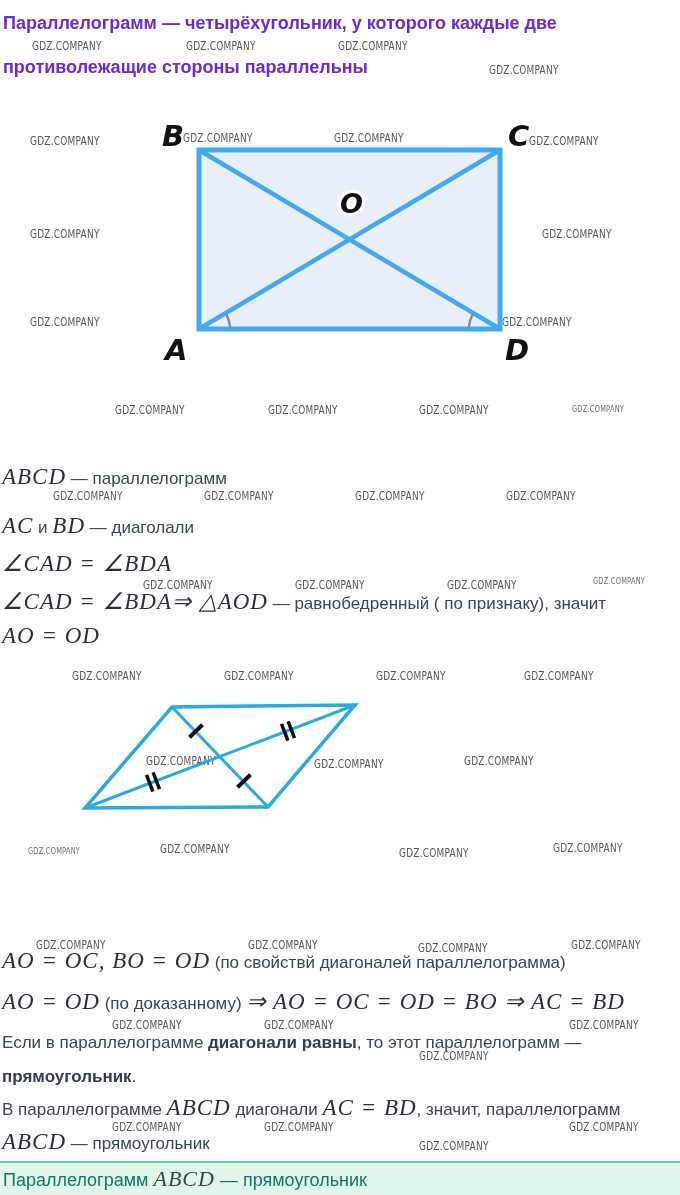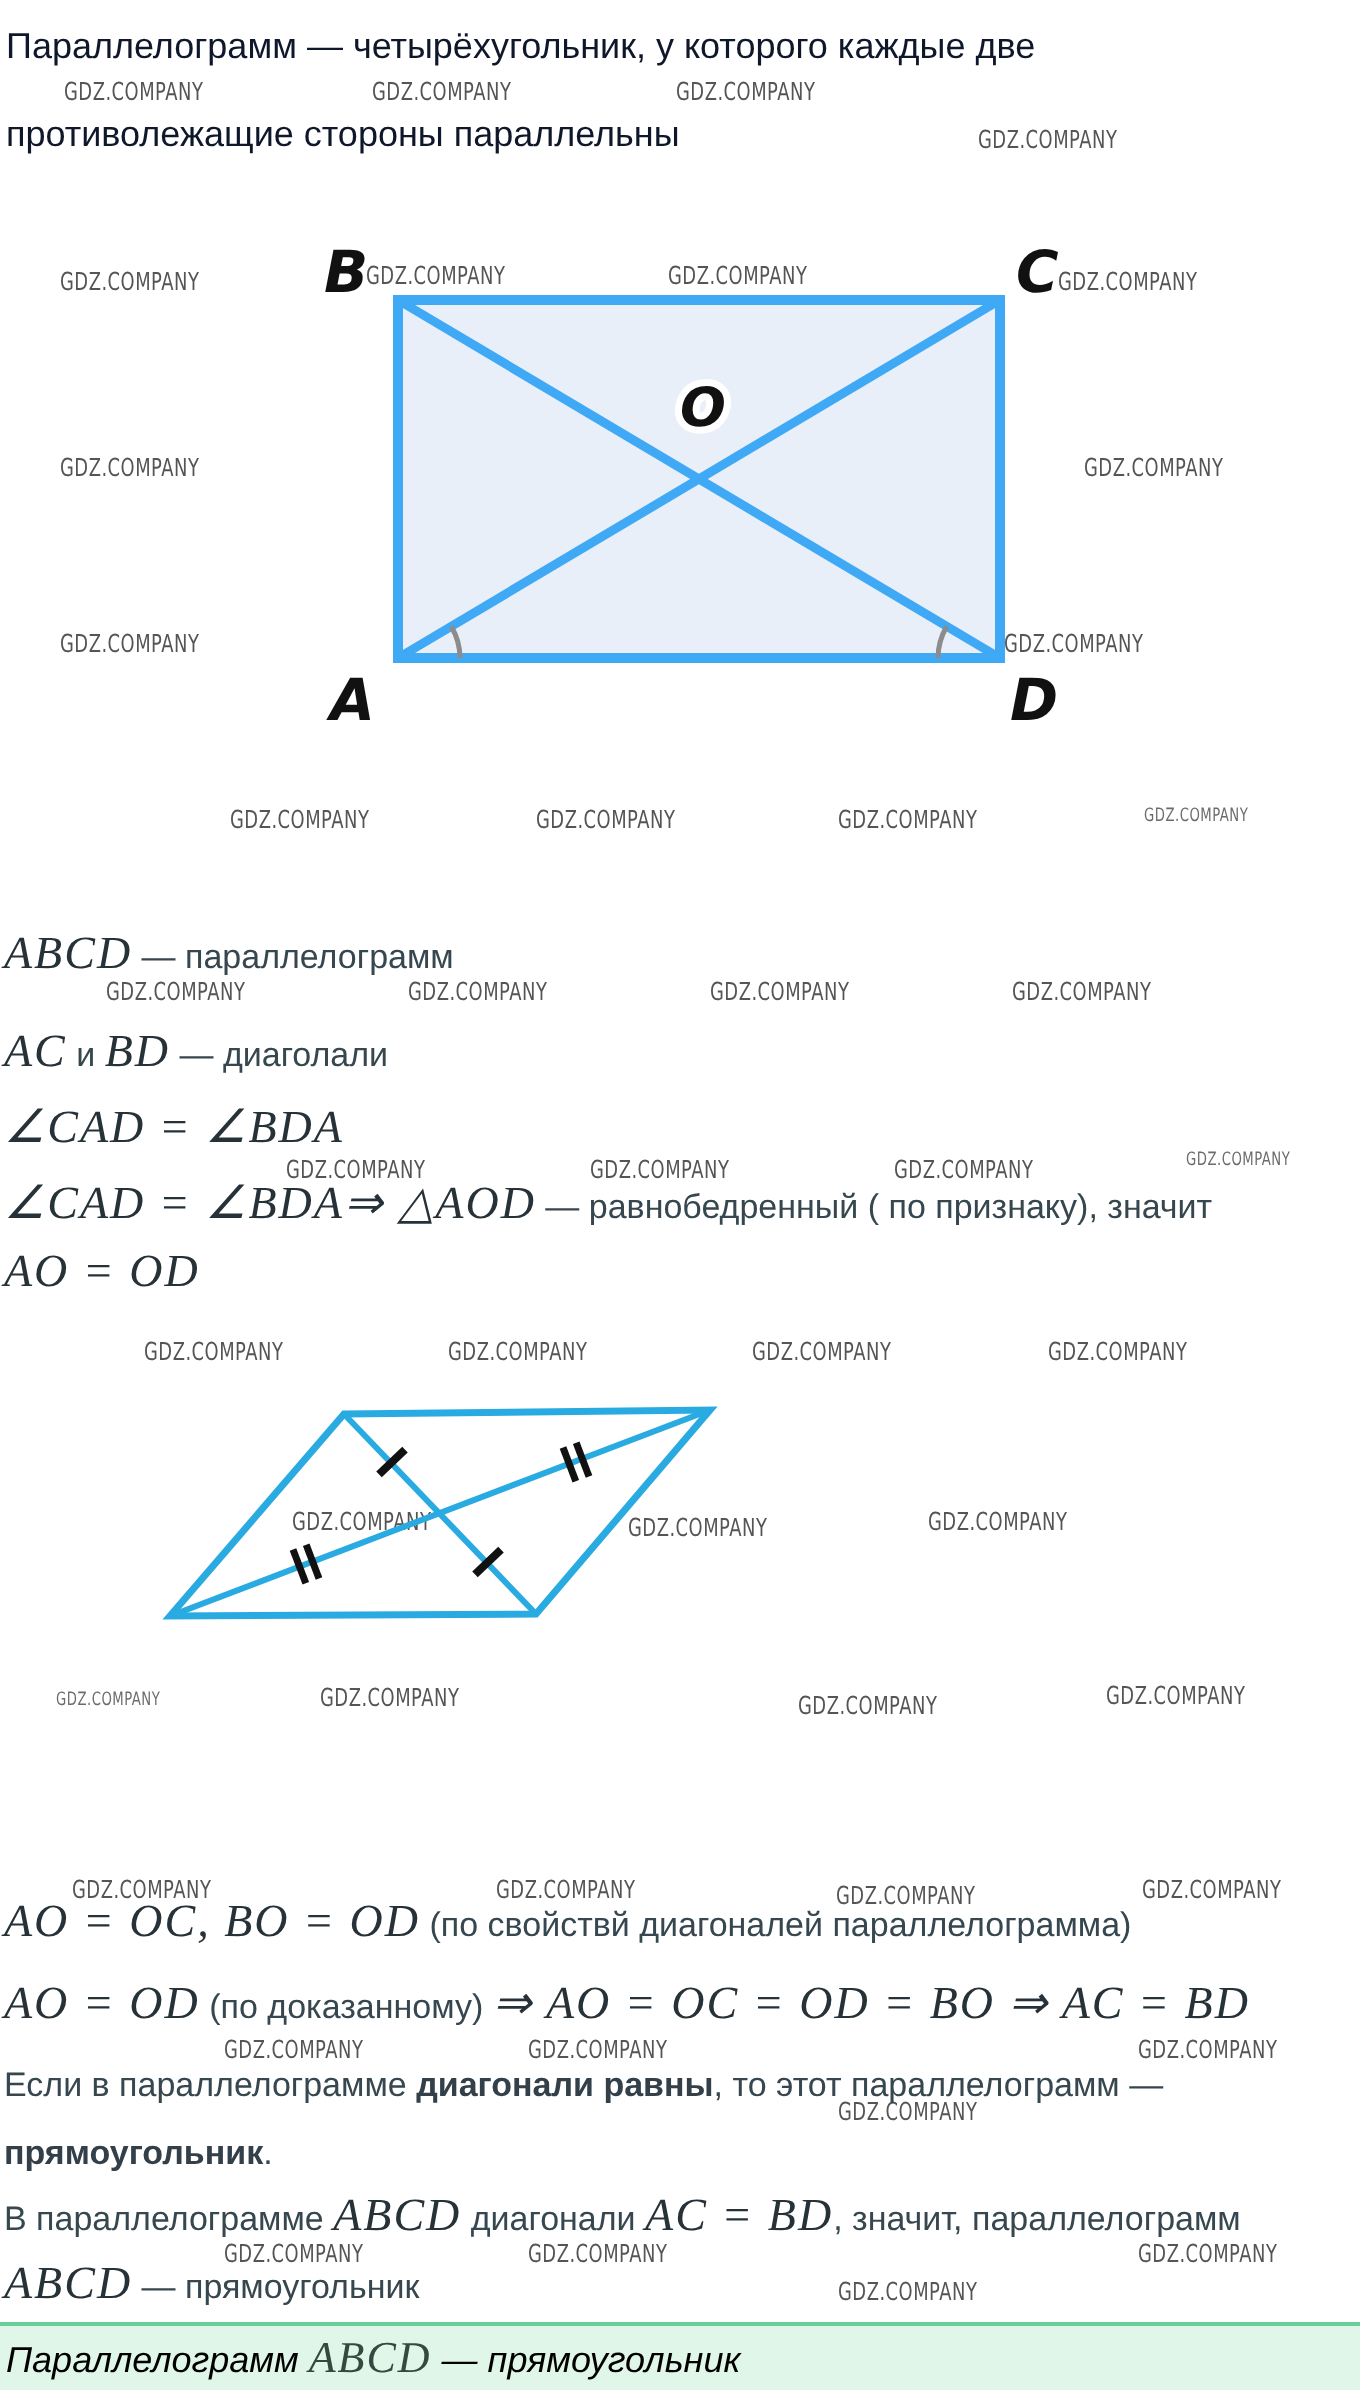--- a/index.html
+++ b/index.html
@@ -4,33 +4,33 @@
 <style>
   html,body{margin:0;padding:0;background:#ffffff;}
   .page{position:relative;width:680px;height:1195px;background:#ffffff;overflow:hidden;
         font-family:"Liberation Sans","DejaVu Sans",sans-serif;color:#37474F;}
   
   .wm{position:absolute;font-family:"DejaVu Sans",sans-serif;font-size:11.5px;font-weight:500;
       color:#474747;letter-spacing:.3px;white-space:nowrap;transform:scale(.78,1.08);
       transform-origin:0 0;opacity:.92;}
   .wm-sm{font-size:8.5px;opacity:.8;}
   
-  .intro{position:absolute;left:3px;top:12px;font-size:18px;font-weight:400;color:#0f172a;
+  .intro{position:absolute;left:3px;top:12px;font-size:18px;font-weight:700;color:#6d28d9;
          line-height:22px;white-space:nowrap;}
   .intro2{top:56px;}
   .line{position:absolute;white-space:nowrap;line-height:26px;}
   .math{font-family:Liberation Serif, serif;font-style:italic;font-size:23px;
         color:#263238;letter-spacing:1px;}
   .sans{font-size:17px;color:#37474F;}
   .sans-b{font-size:17px;color:#33404a;font-weight:bold;}
   
   .band{position:absolute;left:0;top:1161px;width:680px;height:34px;background:#DFF6E8;
         border-top:2px solid #69CE97;box-sizing:border-box;}
   .band-inner{position:absolute;left:3px;top:3px;white-space:nowrap;}
-  .band .sans,.band .sans-b{font-size:18px;color:#000000;font-style:italic;}
+  .band .sans,.band .sans-b{font-size:18px;color:#0f766e;}
   .band .math{font-size:22px;color:#34493f;}
   svg{position:absolute;}
   svg text{font-family:"DejaVu Sans",sans-serif;font-weight:bold;font-style:italic;fill:#111;}
 </style>
 </head>
 <body>
 
 <div class="page">
 
   <div>

